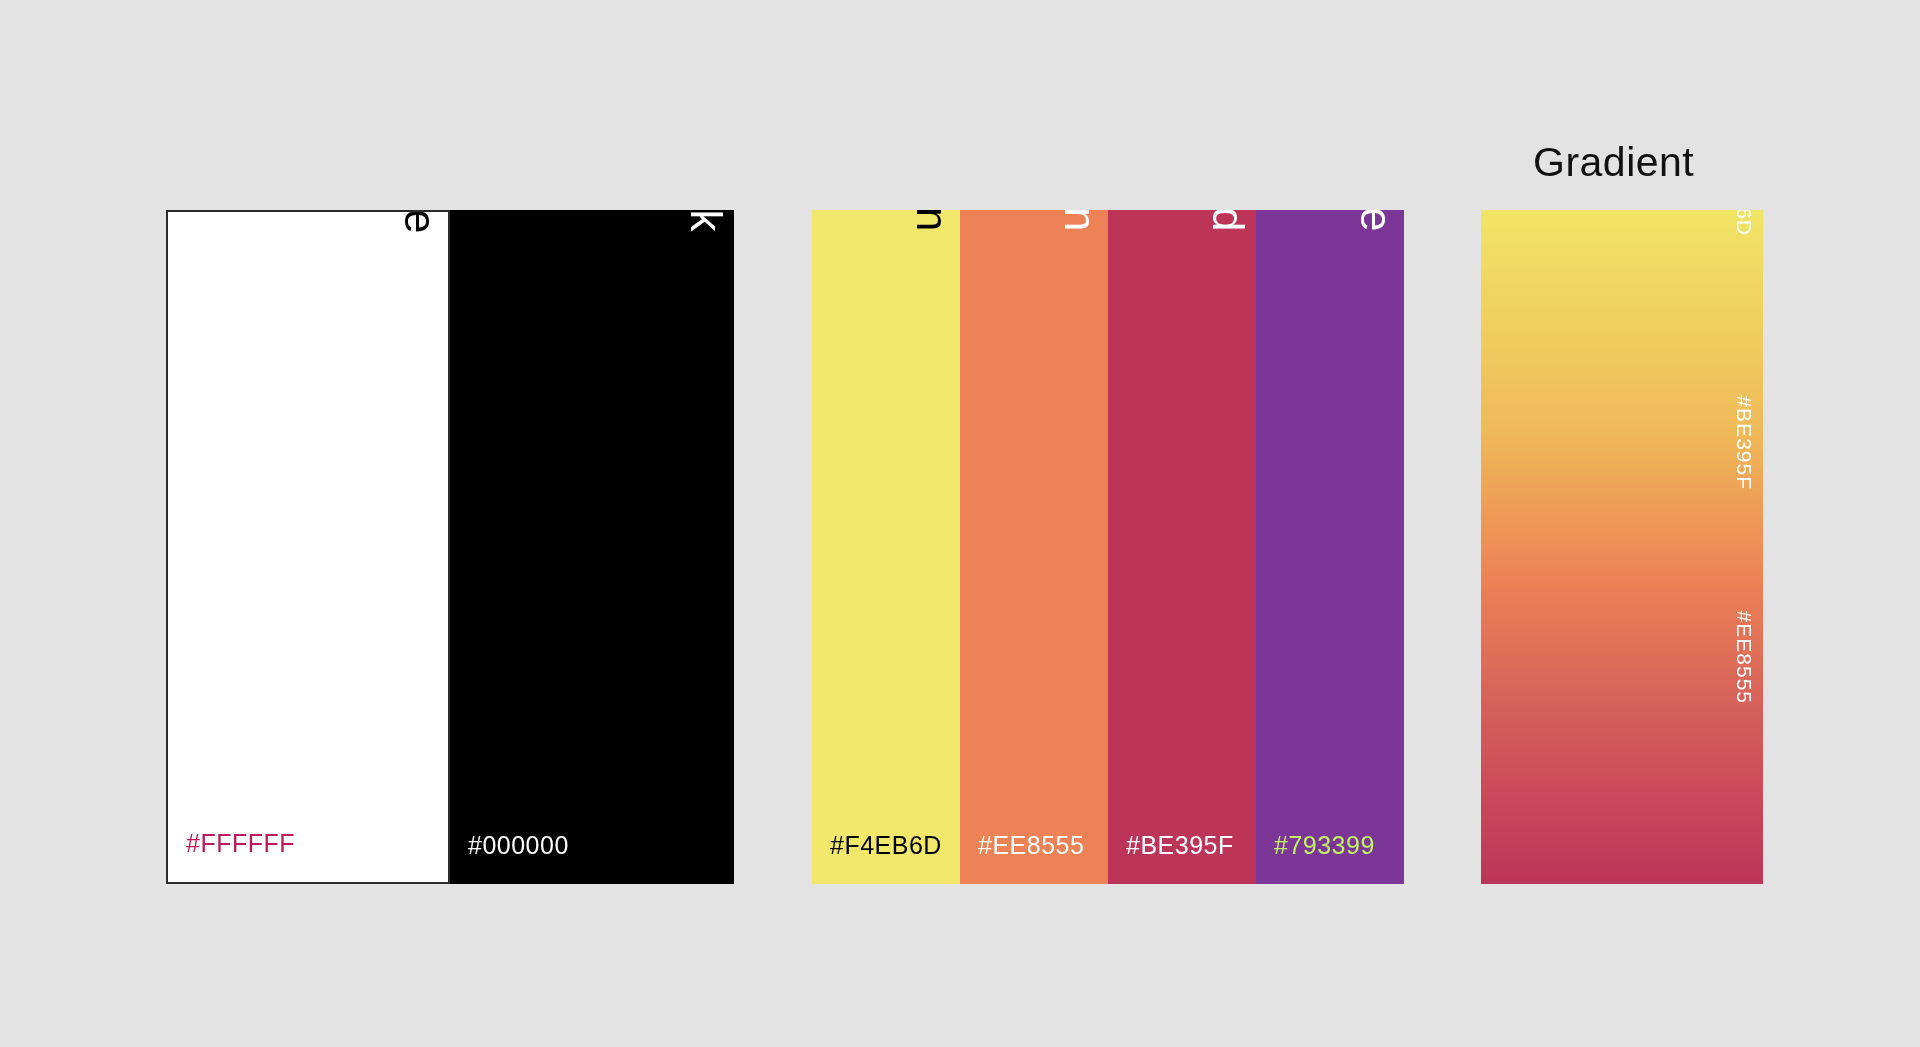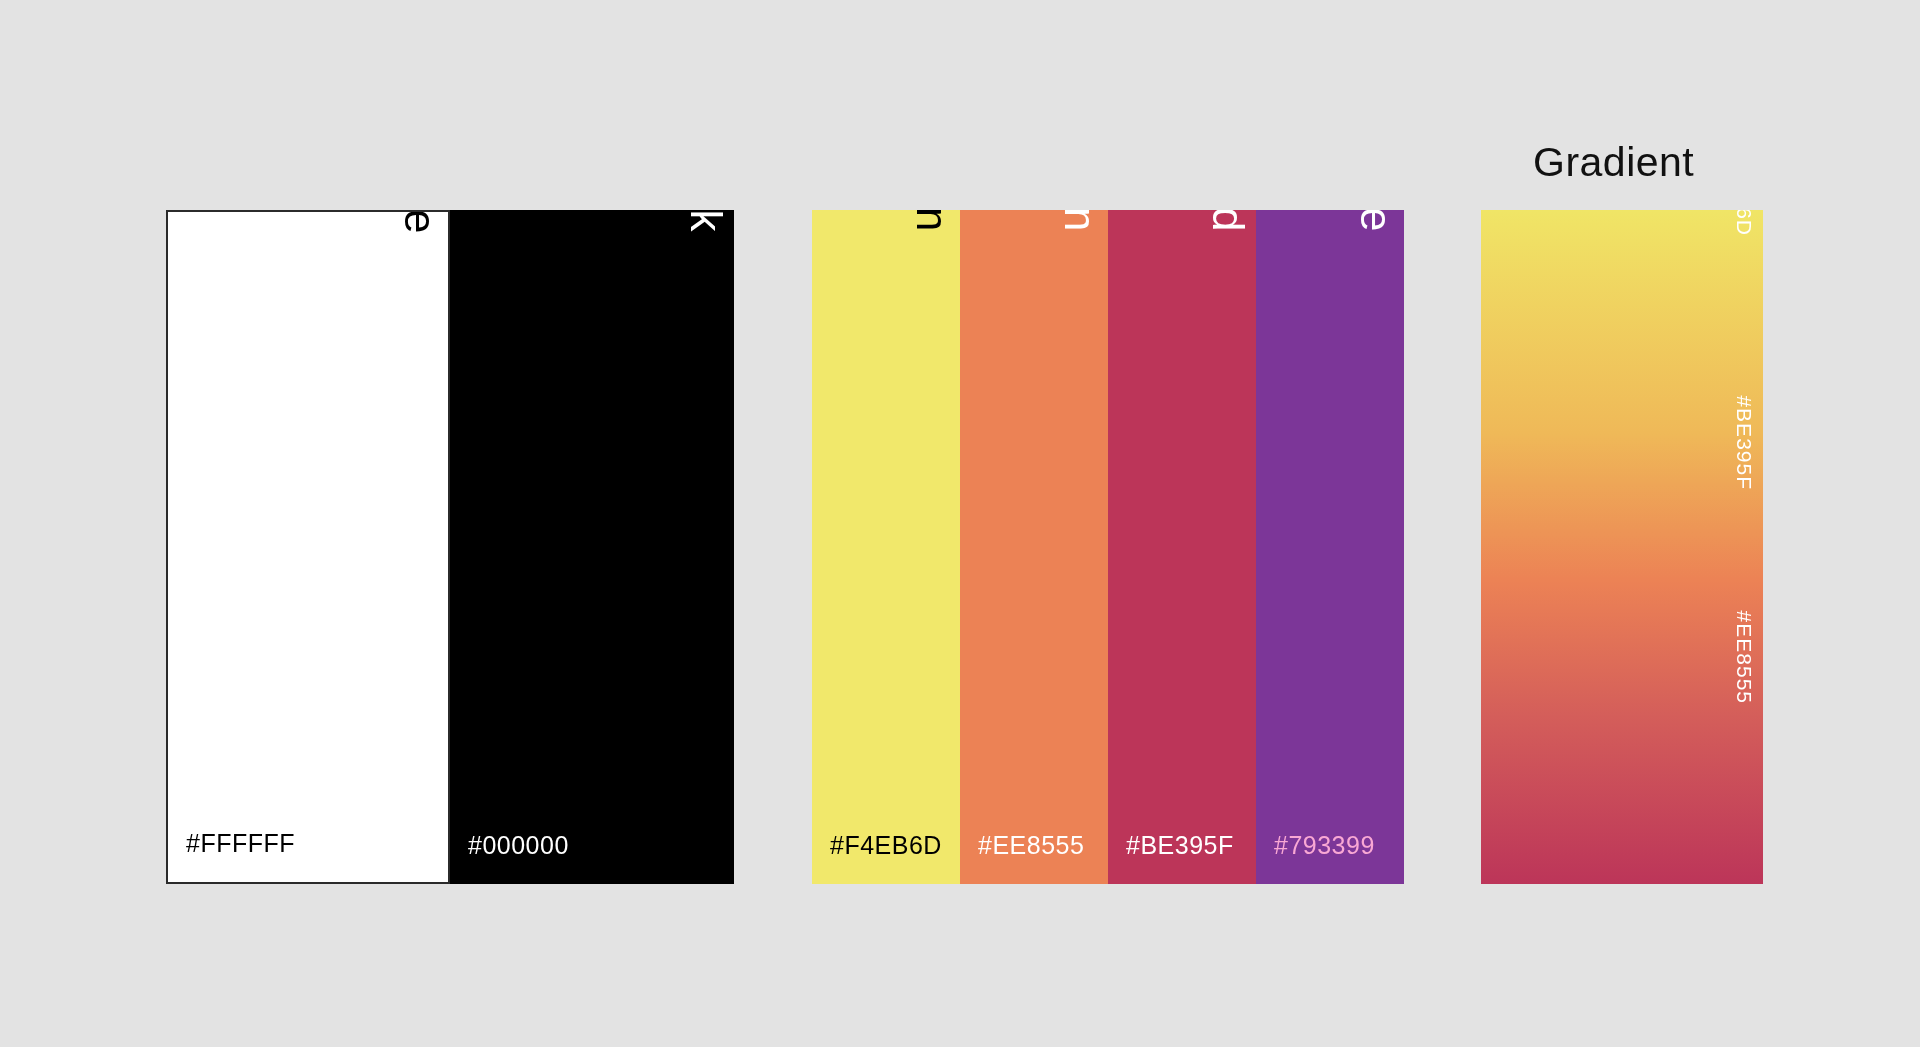--- a/index.html
+++ b/index.html
@@ -120,21 +120,21 @@
 </head>
 <body style="background: rgb(227, 227, 227);">
 
 <div class="board">
 
 
   <div class="panel" id="panel-primary">
 
     <div class="swatch swatch-primary bordered" id="swatch-white" style="background: rgb(255, 255, 255);">
       <span class="swatch-name" id="name-white" style="color: rgb(0, 0, 0);">White</span>
-      <span class="swatch-hex" id="hex-white" style="color: #000000;">#FFFFFF</span>
+      <span class="swatch-hex" id="hex-white" style="color: #be185d;">#FFFFFF</span>
     </div>
 
     <div class="swatch swatch-primary" id="swatch-black" style="background: rgb(0, 0, 0);">
       <span class="swatch-name" id="name-black" style="color: rgb(255, 255, 255);">Black</span>
       <span class="swatch-hex" id="hex-black" style="color: rgb(255, 255, 255); margin-top: 48px;">#000000</span>
     </div>
 
   </div>
 
 
@@ -150,21 +150,21 @@
       <span class="swatch-hex" id="hex-mandarin" style="color: rgb(255, 255, 255);">#EE8555</span>
     </div>
 
     <div class="swatch swatch-secondary" id="swatch-rosered" style="background: rgb(188, 53, 89);">
       <span class="swatch-name" id="name-rosered" style="color: rgb(255, 255, 255);">Rose red</span>
       <span class="swatch-hex" id="hex-rosered" style="color: rgb(255, 255, 255);">#BE395F</span>
     </div>
 
     <div class="swatch swatch-secondary" id="swatch-rebecca" style="background: rgb(124, 54, 152);">
       <span class="swatch-name" id="name-rebecca" style="color: rgb(255, 255, 255);">Rebecca Purple</span>
-      <span class="swatch-hex" id="hex-rebecca" style="color: #f9a8d4;">#793399</span>
+      <span class="swatch-hex" id="hex-rebecca" style="color: #bef264;">#793399</span>
     </div>
 
   </div>
 
   <div class="section-title" id="title-gradient">Gradient</div>
 
   <div class="panel" id="panel-gradient">
 
     <div class="gradient-strip" id="gradient-strip" style="background: linear-gradient(rgb(240, 229, 102) 0%, rgb(239, 185, 88) 33%, rgb(236, 130, 85) 55%, rgb(212, 94, 90) 75%, rgb(188, 53, 89) 100%);">
       <span class="gradient-hex" id="gradient-hex-0">#F4EB6D</span>

